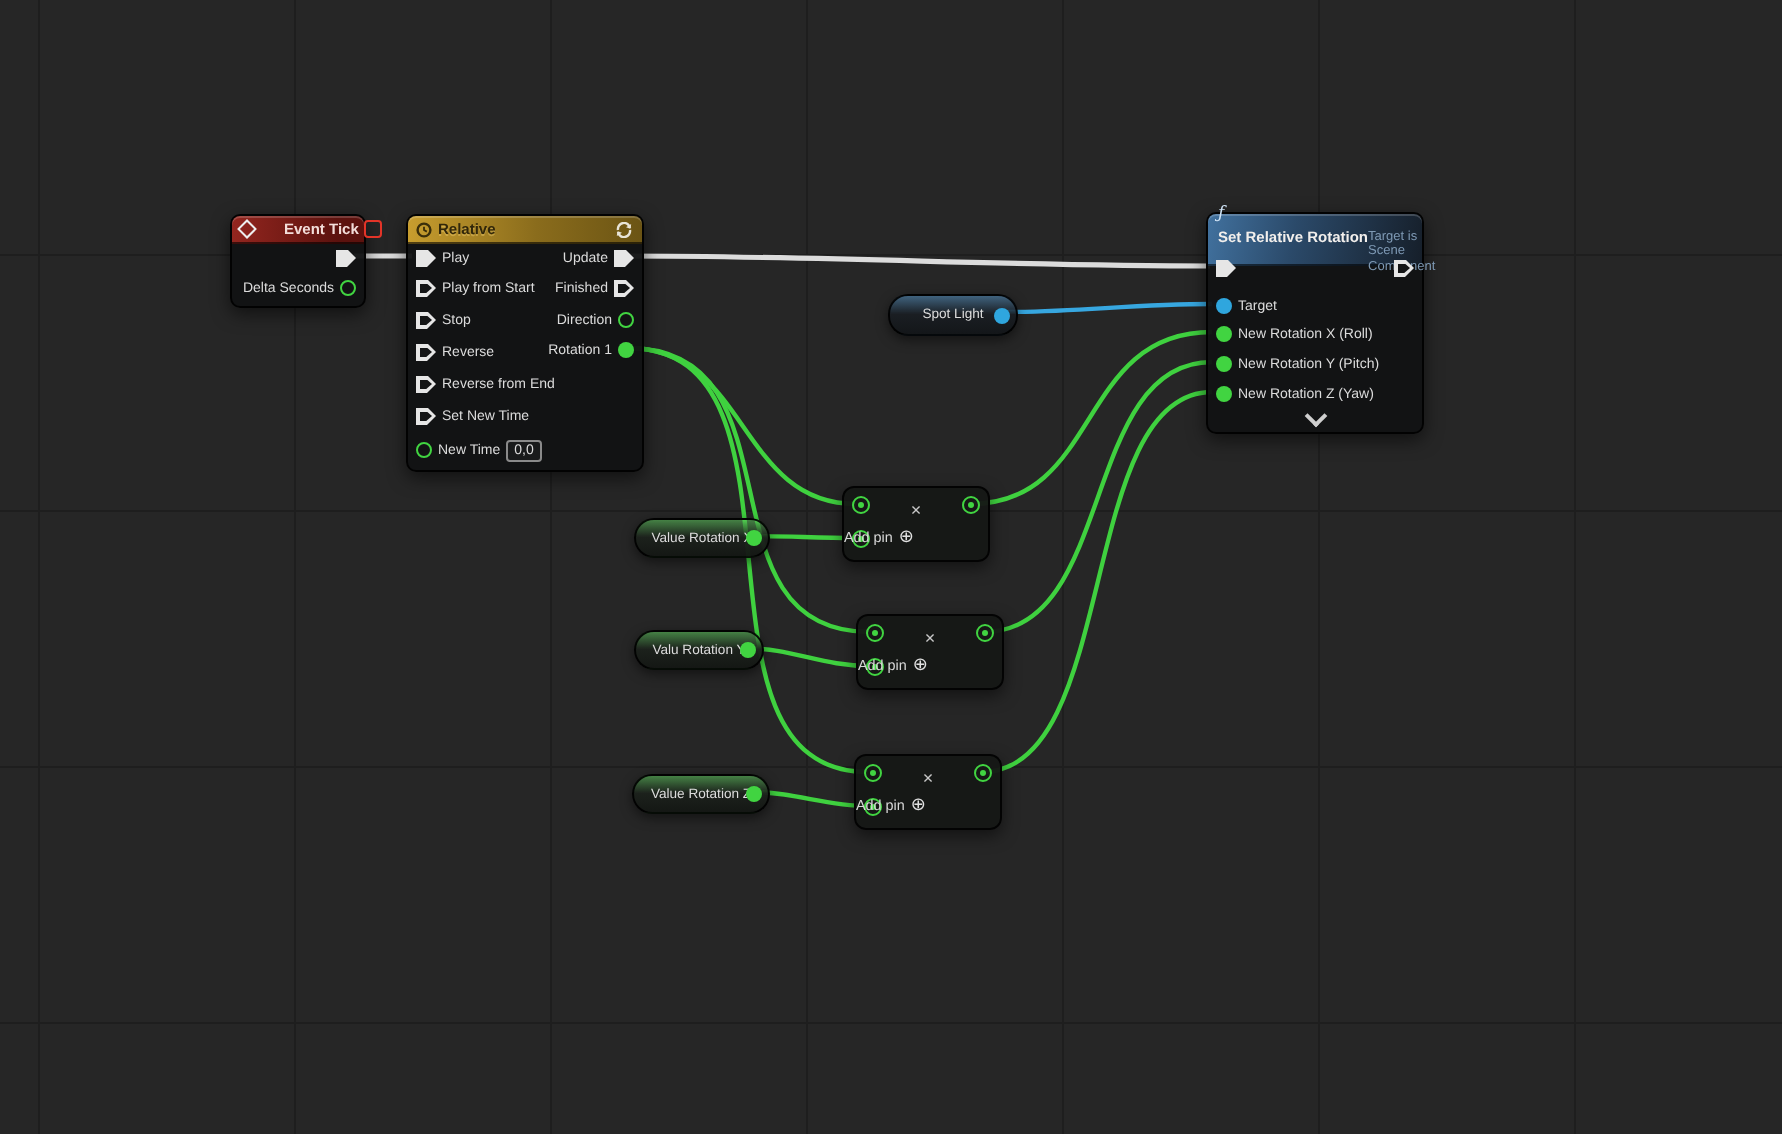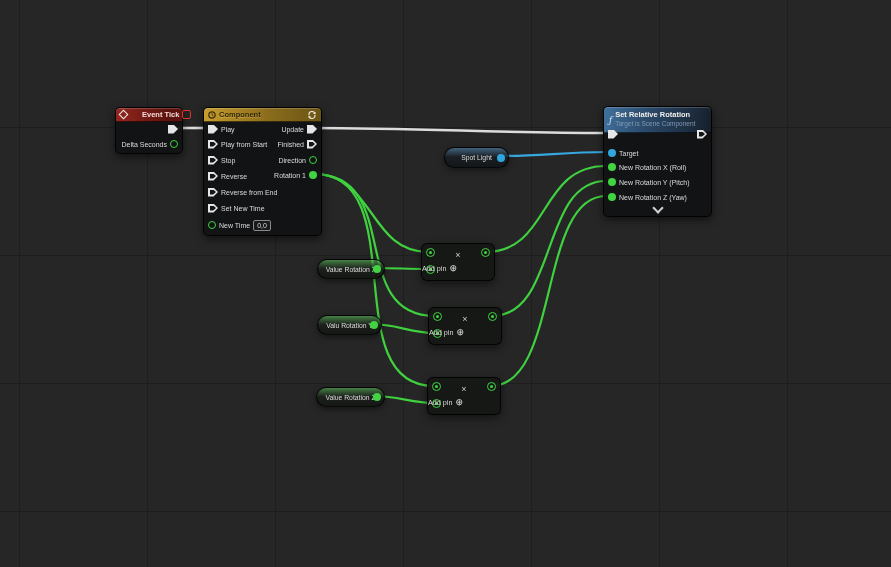--- a/index.html
+++ b/index.html
@@ -28,21 +28,21 @@
     border-bottom:1px solid rgba(0,0,0,0.6);
     box-shadow:inset 0 1px 0 rgba(255,255,255,0.18);
   }
   .hdr-title{font-size:7.5px;font-weight:bold;color:#f2efec;white-space:nowrap;}
   .hdr-red{background:linear-gradient(to right,#93261f,#5c120e 80%);}
   .hdr-red .hdr-title{color:#f3ddd9;padding-left:12px;}
   .hdr-gold{background:linear-gradient(to right,#c79d2e,#8a6c1c 55%,#6b5414);}
   .hdr-gold .hdr-title{color:#31270a;text-shadow:0 1px 0 rgba(255,220,130,0.35);}
   .hdr-blue{height:21px;background:linear-gradient(100deg,#41719e 0%,#2b4a6a 40%,#161f2a 100%);
     flex-wrap:wrap;align-content:center;padding:2px 5px;}
-  .hdr-blue .two{display:flex;flex-direction:column;line-height:1.15;}
+  .hdr-blue .two{display:flex;line-height:1.15;}
   .hdr-sub{font-size:6.5px;color:#7e99b4;}
   .row{position:absolute;height:12px;display:flex;align-items:center;gap:3px;}
   .row.in{left:4px;}
   .row.out{right:4px;}
   .plabel{font-size:7px;color:#dcdcdc;white-space:nowrap;}
   
   .pexec{position:relative;width:10px;height:9px;flex:0 0 auto;}
   .pexec::before{content:"";position:absolute;inset:0;background:#e6e6e6;
     clip-path:polygon(0 0,55% 0,100% 50%,55% 100%,0 100%);}
   .pexec.hollow::after{content:"";position:absolute;inset:2px;background:#141516;
@@ -129,21 +129,21 @@
       <span class="pcirc hollow green"></span>
     </div>
   </div>
 
   <div class="node" style="left:203px;top:107px;width:117px;height:127px">
     <div class="hdr hdr-gold">
       <svg class="clock-ico" width="8" height="8" viewBox="0 0 8 8">
         <circle cx="4" cy="4" r="3.2" fill="none" stroke="#3a2e0a" stroke-width="1.2"></circle>
         <path d="M4 2.4 L4 4 L5.4 4.8" fill="none" stroke="#3a2e0a" stroke-width="0.9"></path>
       </svg>
-      <span class="hdr-title">Component</span>
+      <span class="hdr-title">Relative</span>
       <svg class="loop-ico" width="10" height="8" viewBox="0 0 10 8">
         <path d="M2 4 a3 3 0 0 1 6 -1" fill="none" stroke="#e8e4d8" stroke-width="1.2"></path>
         <path d="M8 4 a3 3 0 0 1 -6 1" fill="none" stroke="#e8e4d8" stroke-width="1.2"></path>
         <path d="M8.6 1 L8.2 3.4 L6 2.6 Z" fill="#e8e4d8"></path>
         <path d="M1.4 7 L1.8 4.6 L4 5.4 Z" fill="#e8e4d8"></path>
       </svg>
     </div>
     <div class="row in" style="top:15px">
       <span class="pexec"></span>
       <span class="plabel">Play</span>

